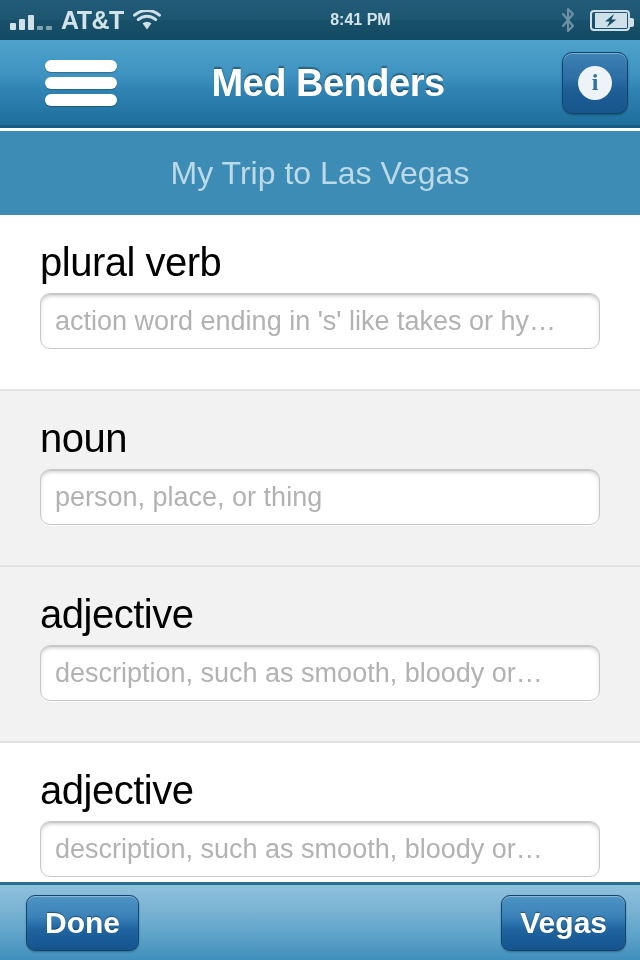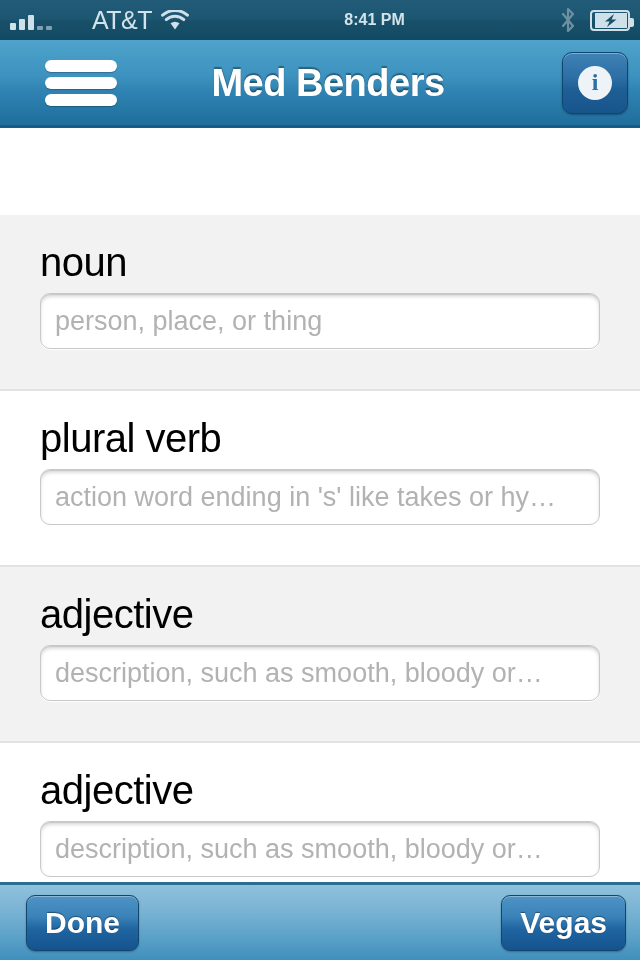--- a/index.html
+++ b/index.html
@@ -22,21 +22,21 @@
   .sb-center{ flex:1 1 auto; text-align:center; }
   .sb-right{ display:flex; align-items:center; gap:14px; flex:0 0 auto; }
 
   .signal{ display:flex; align-items:flex-end; gap:3px; height:20px; }
   .signal i{ display:block; width:6px; background:#cfe0e8; border-radius:1px; }
   .signal i.b1{ height:7px; }
   .signal i.b2{ height:11px; }
   .signal i.b3{ height:15px; }
   .signal i.d{ height:4px; background:#7fa0b0; }
 
-  .carrier{ font-size:25px; font-weight:normal; letter-spacing:-0.5px; color:#d3e3ea;margin-left:31px; }
+  .carrier{ font-size:25px; font-weight:bold; letter-spacing:-0.5px; color:#d3e3ea; }
   .clock{ font-size:16px; font-weight:bold; color:#d3e3ea; letter-spacing:0px; }
   .wifi{ width:28px; height:21px; }
   .bt{ width:16px; height:26px; }
   .battery{
     position:relative; width:40px; height:21px;
     border:2px solid #cfe0e8; border-radius:4px;
   }
   .battery:after{
     content:""; position:absolute; right:-6px; top:6px;
     width:4px; height:9px; background:#cfe0e8; border-radius:0 2px 2px 0;
@@ -181,31 +181,34 @@
       <span></span>
         <span></span>
         <span></span>
     </div>
     <div class="nav-title">Med Benders</div>
     <div class="info-btn">
       <div class="info-glyph">i</div>
     </div>
   </div>
 
+  <div class="subtitle-bar">
+    <span class="txt">My Trip to Las Vegas</span>
+  </div>
 
   <div class="list">
+
+    <div class="row plain">
+      <div class="row-label">plural verb</div>
+      <input class="row-input" type="text" placeholder="action word ending in 's' like takes or hy…" style="">
+    </div>
 
     <div class="row alt">
       <div class="row-label">noun</div>
       <input class="row-input" type="text" placeholder="person, place, or thing" style="">
-    </div>
-
-    <div class="row plain">
-      <div class="row-label">plural verb</div>
-      <input class="row-input" type="text" placeholder="action word ending in 's' like takes or hy…" style="">
     </div>
 
     <div class="row alt">
       <div class="row-label">adjective</div>
       <input class="row-input" type="text" placeholder="description, such as smooth, bloody or…" style="">
     </div>
 
     <div class="row plain">
       <div class="row-label">adjective</div>
       <input class="row-input" type="text" placeholder="description, such as smooth, bloody or…" style="">

